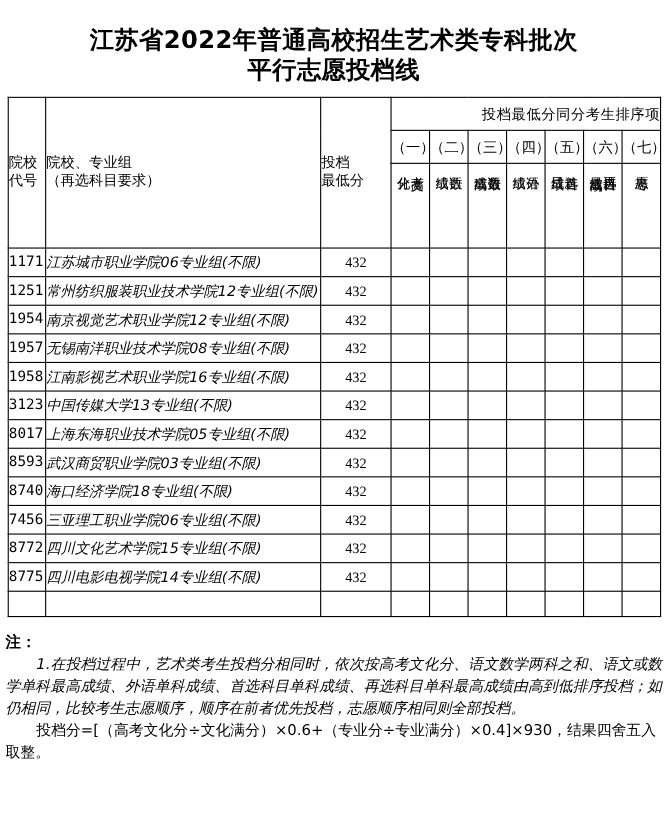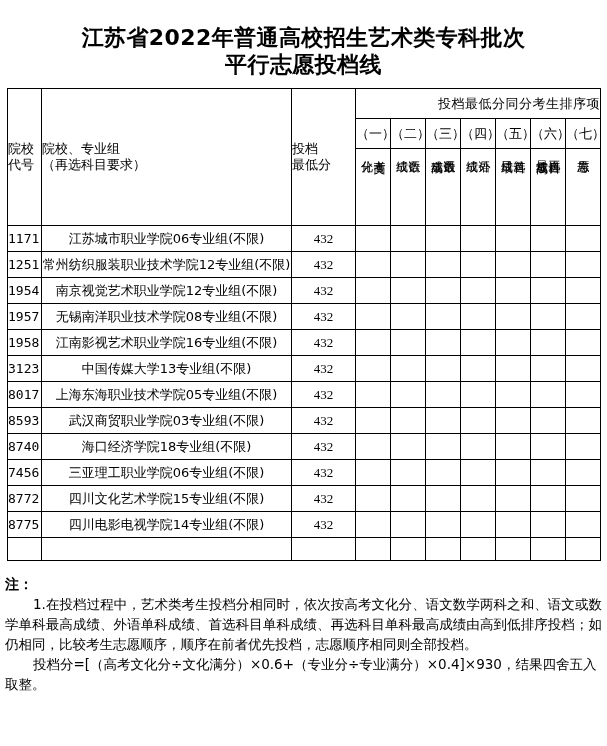--- a/index.html
+++ b/index.html
@@ -94,25 +94,26 @@
   }
 
   
   td.code-cell {
     padding-right: 5px;
     font-size: 13px;
     height: 25px;
     font-family: "DejaVu Sans Mono", "Liberation Mono", monospace;
   }
   td.name-cell {
-    text-align: center;
+    text-align: left;
     padding-left: 5px;
     font-size: 13px;
     height: 25px;
     white-space: nowrap;
+    font-style: italic;
   }
   td.score-cell {
     text-align: center;
     font-size: 13px;
     height: 25px;
     font-family: Liberation Serif, serif;
   }
   td.blank-cell { height: 25px; }
   tr.filler-row td { height: 22px; }
 
@@ -124,20 +125,21 @@
   }
   .notes-title {
     font-weight: bold;
     font-size: 14px;
     line-height: 19px;
   }
   .note-item {
     text-indent: 28px;
     text-align: justify;
     margin: 0;
+    font-style: italic;
   }
   .note-formula {
     text-indent: 28px;
     margin: 0;
   }
 </style>
 </head>
 <body>
 
 <div class="title-block">

